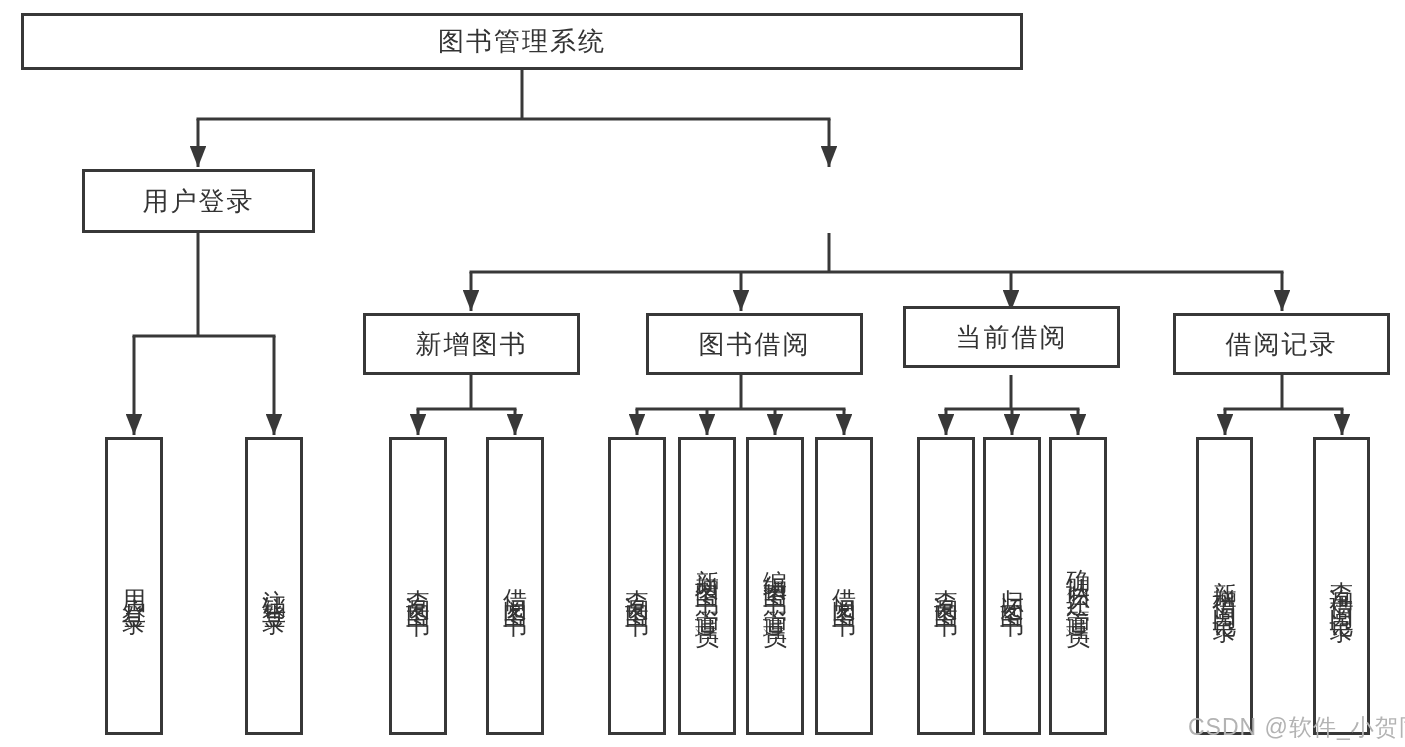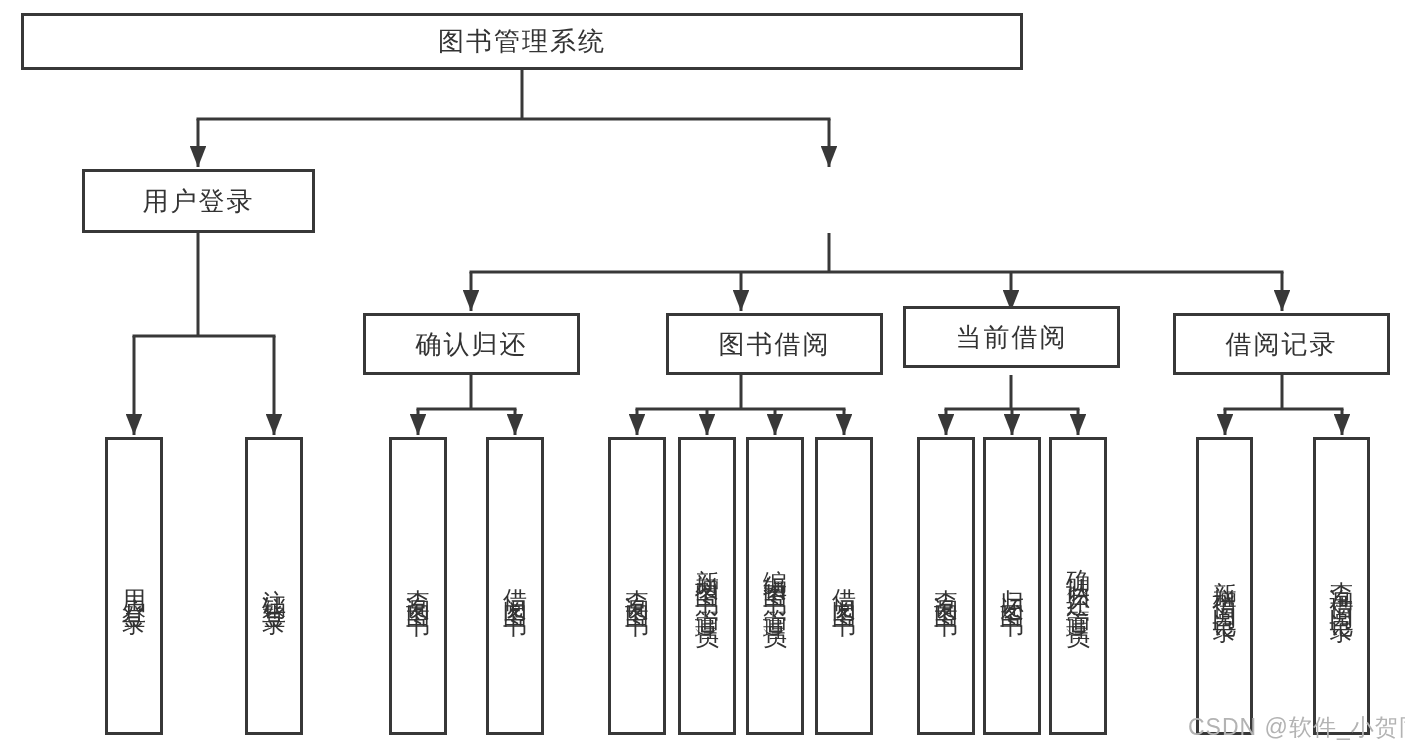--- a/index.html
+++ b/index.html
@@ -101,23 +101,23 @@
 
   <div class="box" style="left:21px;top:13px;width:1002px;height:57px">
     <span class="lbl">图书管理系统</span>
   </div>
 
   <div class="box" style="left:82px;top:169px;width:233px;height:64px">
     <span class="lbl">用户登录</span>
   </div>
 
   <div class="box" style="left:363px;top:313px;width:217px;height:62px">
-    <span class="lbl">确认归还</span>
+    <span class="lbl">新增图书</span>
   </div>
-  <div class="box" style="left:666px;top:313px;width:217px;height:62px">
+  <div class="box" style="left:646px;top:313px;width:217px;height:62px">
     <span class="lbl">图书借阅</span>
   </div>
   <div class="box" style="left:903px;top:306px;width:217px;height:62px">
     <span class="lbl">当前借阅</span>
   </div>
   <div class="box" style="left:1173px;top:313px;width:217px;height:62px">
     <span class="lbl">借阅记录</span>
   </div>
 
   <div class="box v" style="left:105px;top:437px;width:58px;height:298px">

